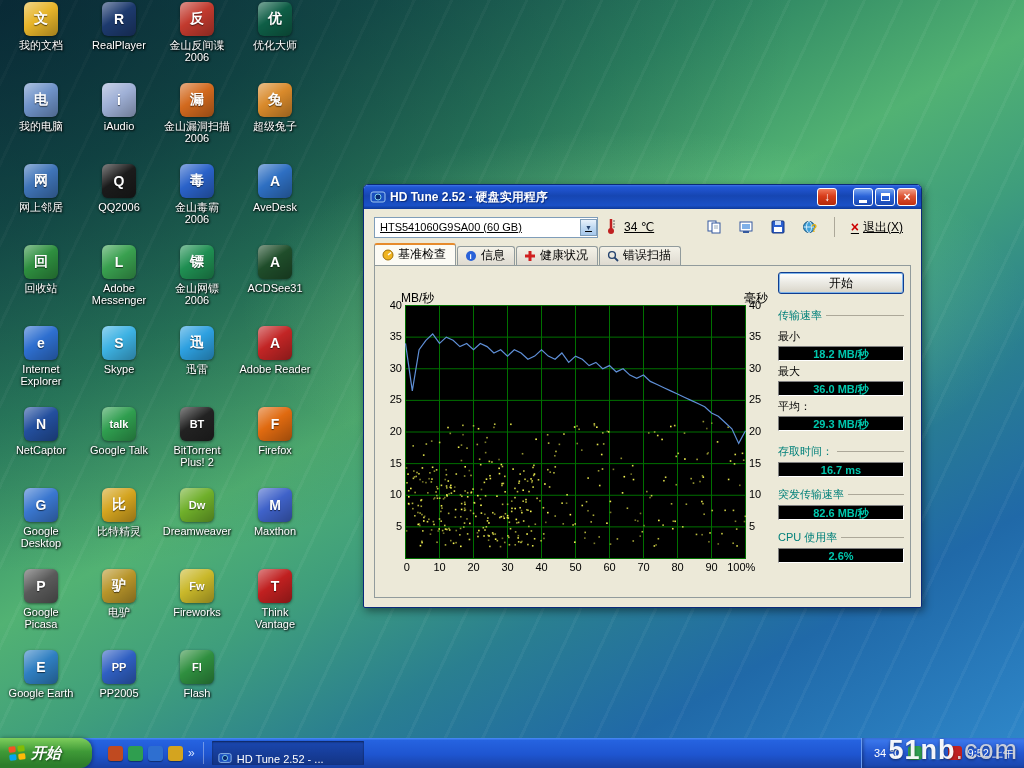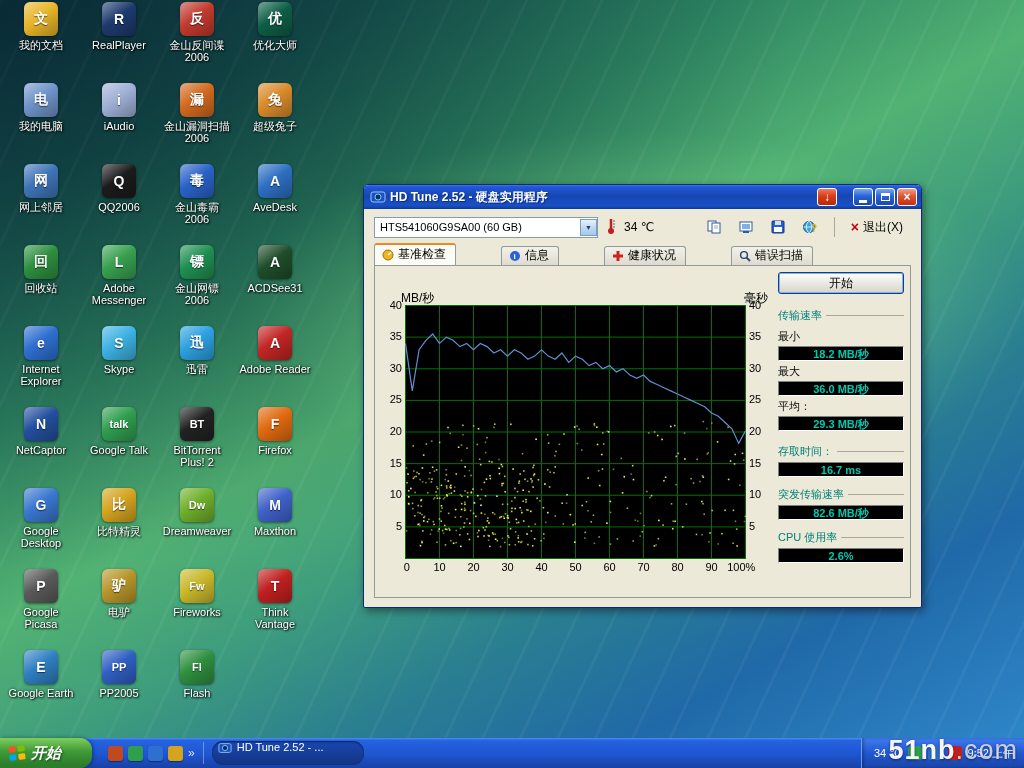--- a/index.html
+++ b/index.html
@@ -37,36 +37,36 @@
     font-family:"Liberation Sans","DejaVu Sans",sans-serif; }
   .tb-btn { width:20px; height:18px; margin-left:2px; border:1px solid #fff; border-radius:3px;
     display:inline-flex; align-items:center; justify-content:center; color:#fff; font-weight:bold;
     font-size:12px; cursor:pointer; }
   .tb-btn.blue { background:linear-gradient(180deg,#79a7f2,#2a63d8 45%,#1a48b0); }
   .tb-btn.red  { background:linear-gradient(180deg,#f2a089,#dd5535 45%,#c23010); }
   .tb-btn.red-arrow { background:linear-gradient(180deg,#f07a5a,#d83c1a 45%,#b52a0a); margin-right:14px; }
   .tb-min-glyph { display:block; width:8px; height:3px; background:#fff; margin-top:8px; }
   .tb-max-glyph { display:block; width:9px; height:8px; border:1px solid #fff; border-top-width:3px; }
 
-  .toolbar { display:flex; align-items:center; gap:8px; padding:7px 10px 5px 10px; }
+  .toolbar { display:flex; align-items:center; gap:8px; padding:7px 10px 5px 10px;text-decoration:underline; }
   .drive-select { width:224px; height:21px; background:#fff; border:1px solid #7f9db9;
     display:flex; align-items:center; padding-left:5px; cursor:pointer; }
   .dd-btn { margin-left:auto; width:17px; height:17px; display:flex; align-items:center; justify-content:center;
     font-size:7px; color:#24426e; border:1px solid #7f9db9;
     background:linear-gradient(180deg,#e9f2fc,#c0d9f2 50%,#a6c8ec); }
   .temp-text { font-size:12px; }
   .flex-sp { flex:1; }
   .tool-btn { width:24px; height:22px; display:inline-flex; align-items:center; justify-content:center;
     border:1px solid transparent; cursor:pointer; }
   .vsep { width:1px; height:20px; background:#aca899; margin:0 4px; }
   .exit-btn { display:inline-flex; align-items:center; gap:4px; padding:2px 8px 2px 4px; cursor:pointer;
     font-size:12px; }
   .exit-x { color:#c00; font-weight:bold; font-size:14px; line-height:12px; }
 
-  .tabstrip { display:flex; align-items:flex-end; padding:0 0 0 10px; height:22px;gap:44px; }
+  .tabstrip { display:flex; align-items:flex-end; padding:0 0 0 10px; height:22px; }
   .tab { display:flex; align-items:center; gap:4px; padding:2px 9px 3px 7px; height:19px;
     border:1px solid #919b9c; border-bottom:none; border-radius:3px 3px 0 0; margin-right:1px;
     background:linear-gradient(180deg,#f4f2e8,#dedad0); cursor:pointer; font-size:12px; }
   .tab.active { height:22px; background:#fcfbf4; border-top:2px solid #e68b2c; font-weight:normal; }
   .tab svg { width:12px; height:12px; }
 
   .content { flex:1; margin:0 10px 9px 10px; border:1px solid #919b9c; background:#ece9d8;
     display:flex; padding:6px; gap:8px; }
 
   
@@ -107,22 +107,22 @@
   .start-btn-task { width:92px; display:flex; align-items:center; gap:5px; padding-left:8px; cursor:pointer;
     border-radius:0 12px 12px 0; margin-right:10px;
     background:linear-gradient(180deg,#7ece5c 0%,#3f9a37 45%,#2d7d2b 90%);
     box-shadow:1px 0 4px rgba(0,0,0,.4); }
   .start-btn-task span { color:#fff; font-weight:bold; font-style:italic; font-size:15px;
     text-shadow:1px 1px 2px #1a4a1a; }
   .qlaunch { display:flex; align-items:center; gap:5px; padding:0 6px; }
   .ql-ico { width:15px; height:15px; border-radius:3px; cursor:pointer; box-shadow:0 1px 1px rgba(0,0,0,.4); }
   .ql-more { color:#cfe0ff; font-size:12px; cursor:pointer; }
   .tb-sep { width:1px; background:rgba(255,255,255,.35); margin:4px 2px; }
-  .task-btn { width:152px; margin:3px 0 3px 6px; display:flex; align-items:flex-start; gap:5px; padding:0 6px;
-    border-radius:11px; cursor:pointer; color:#fff;
+  .task-btn { width:152px; margin:3px 0 3px 6px; display:flex; align-items:flex-end; gap:5px; padding:0 6px;
+    border-radius:1px; cursor:pointer; color:#fff;
     background:linear-gradient(180deg,#1a47b0,#133484); box-shadow:inset 0 1px 2px rgba(0,0,0,.5); }
   .task-ico { width:14px; height:14px; display:inline-flex; }
   .tray { margin-left:auto; display:flex; align-items:center; gap:6px; padding:0 10px 0 12px;
     border-left:1px solid #6a9cf0; background:linear-gradient(180deg,#3f7cf0 0%,#2257d0 50%,#1a45aa 100%);
     box-shadow:inset 2px 0 3px rgba(0,0,0,.25); color:#fff; }
   .tray-ico { width:14px; height:14px; border-radius:3px; cursor:pointer; }
   .clock { font-size:11px; color:#fff; }
 </style>
 </head>
 <body>

